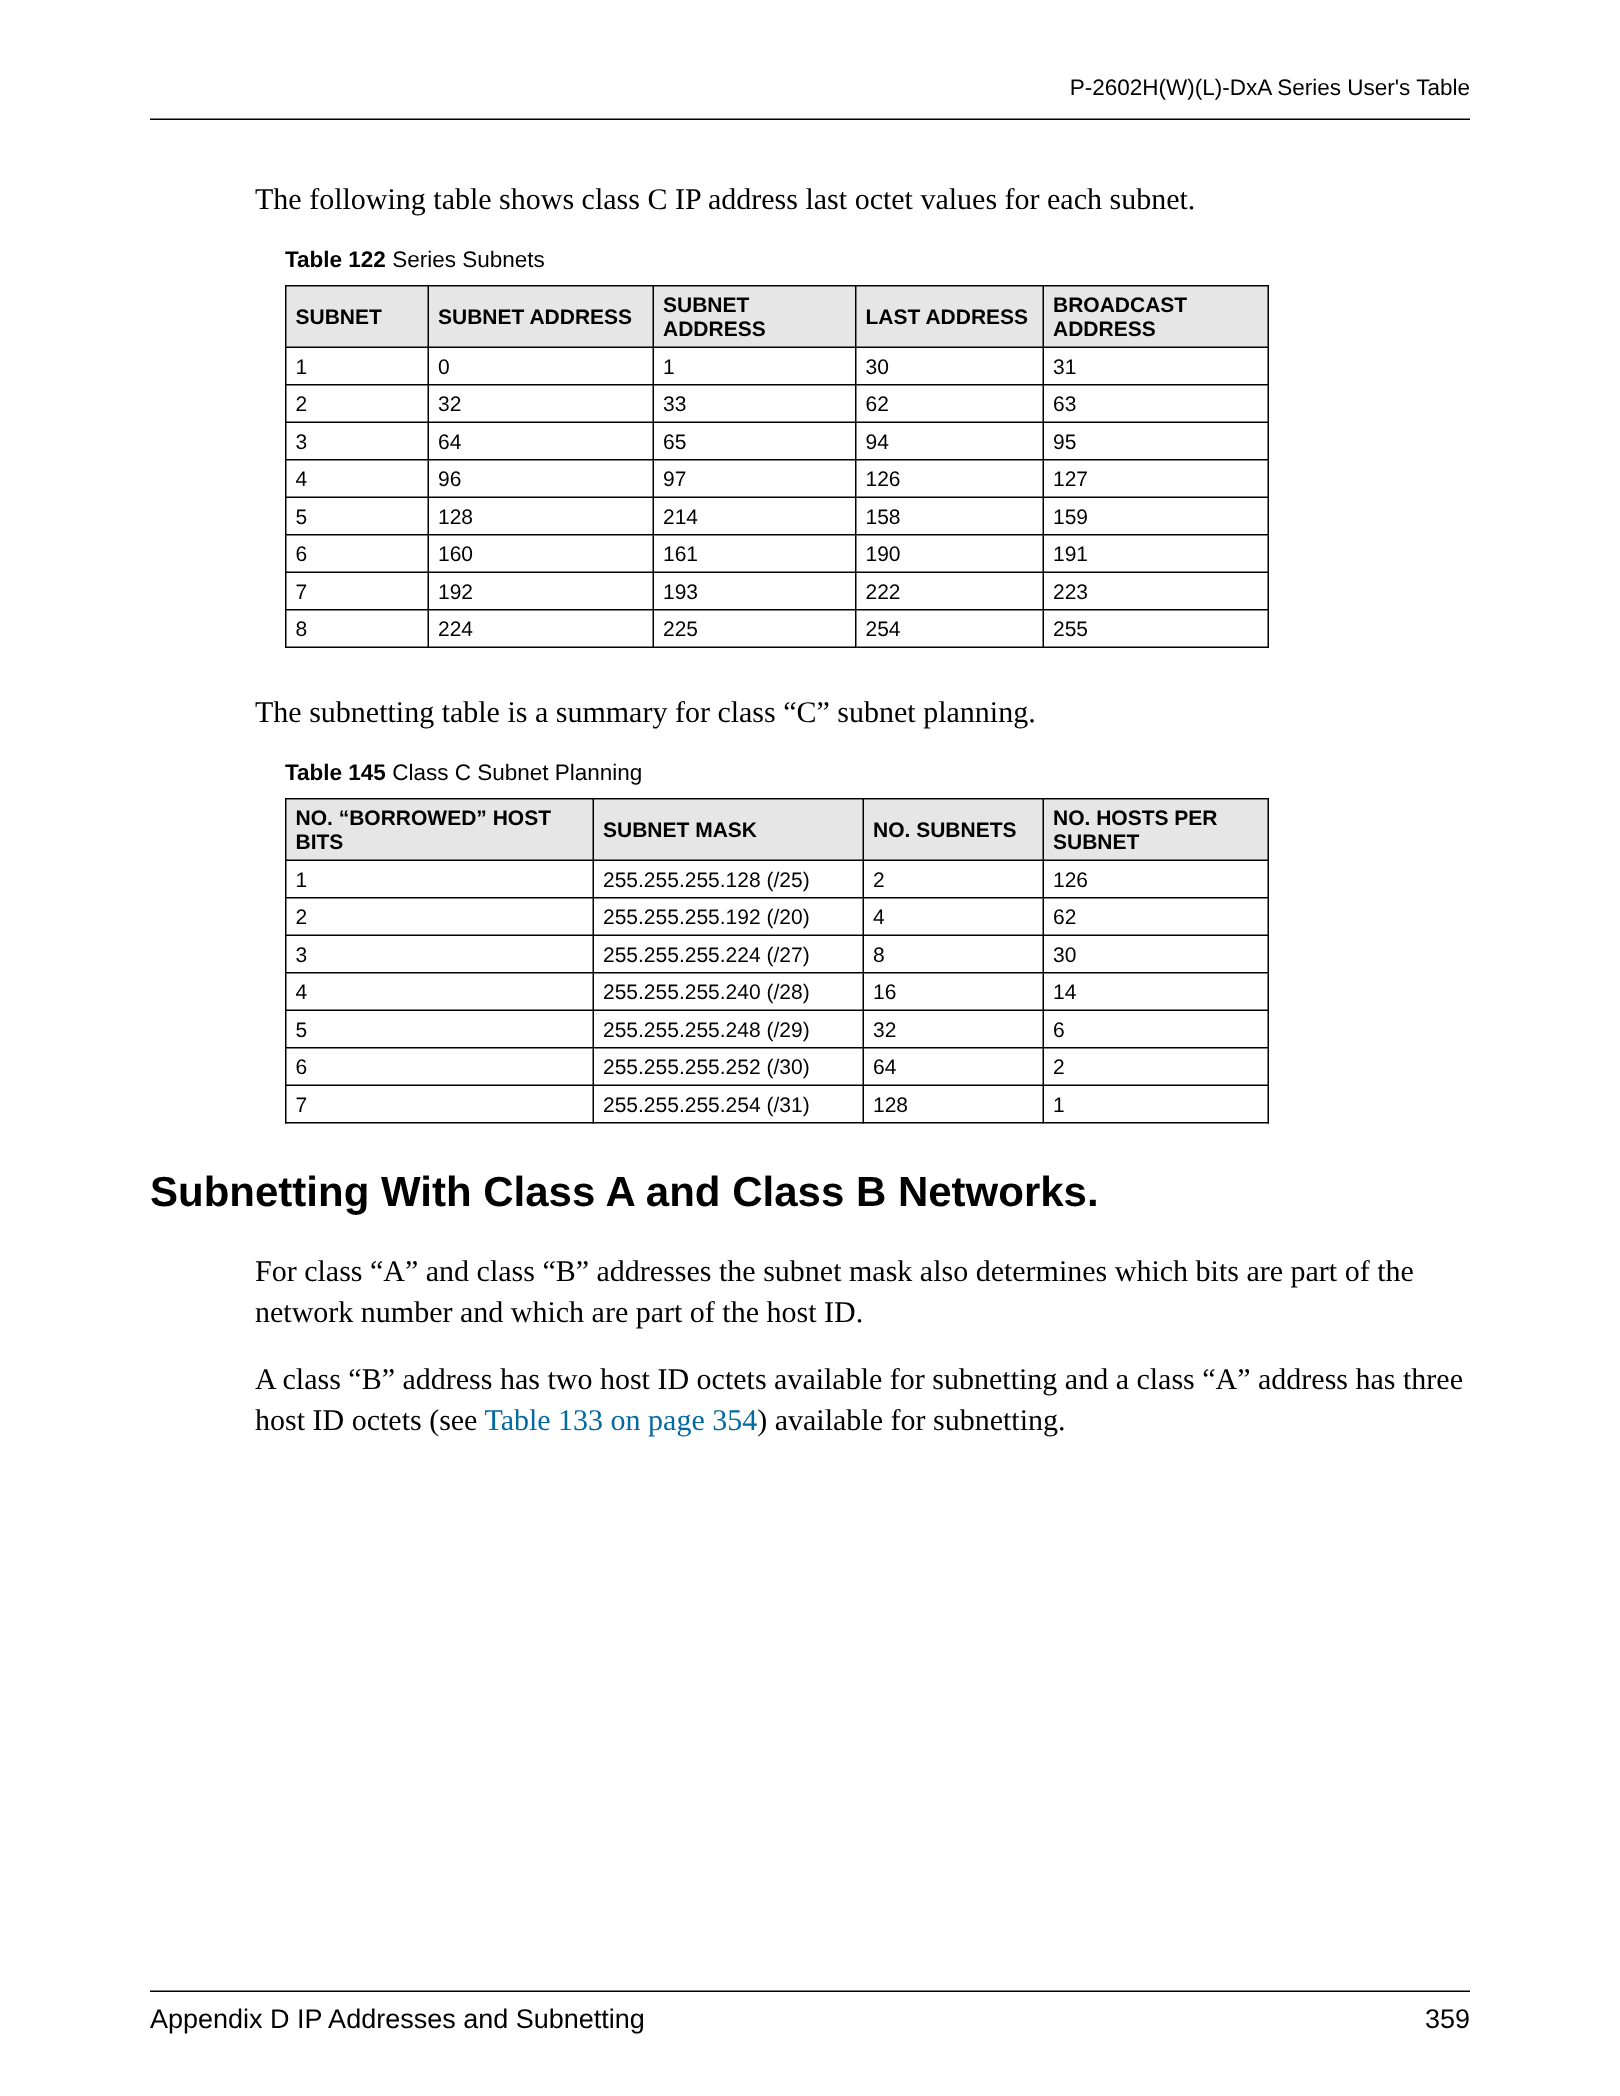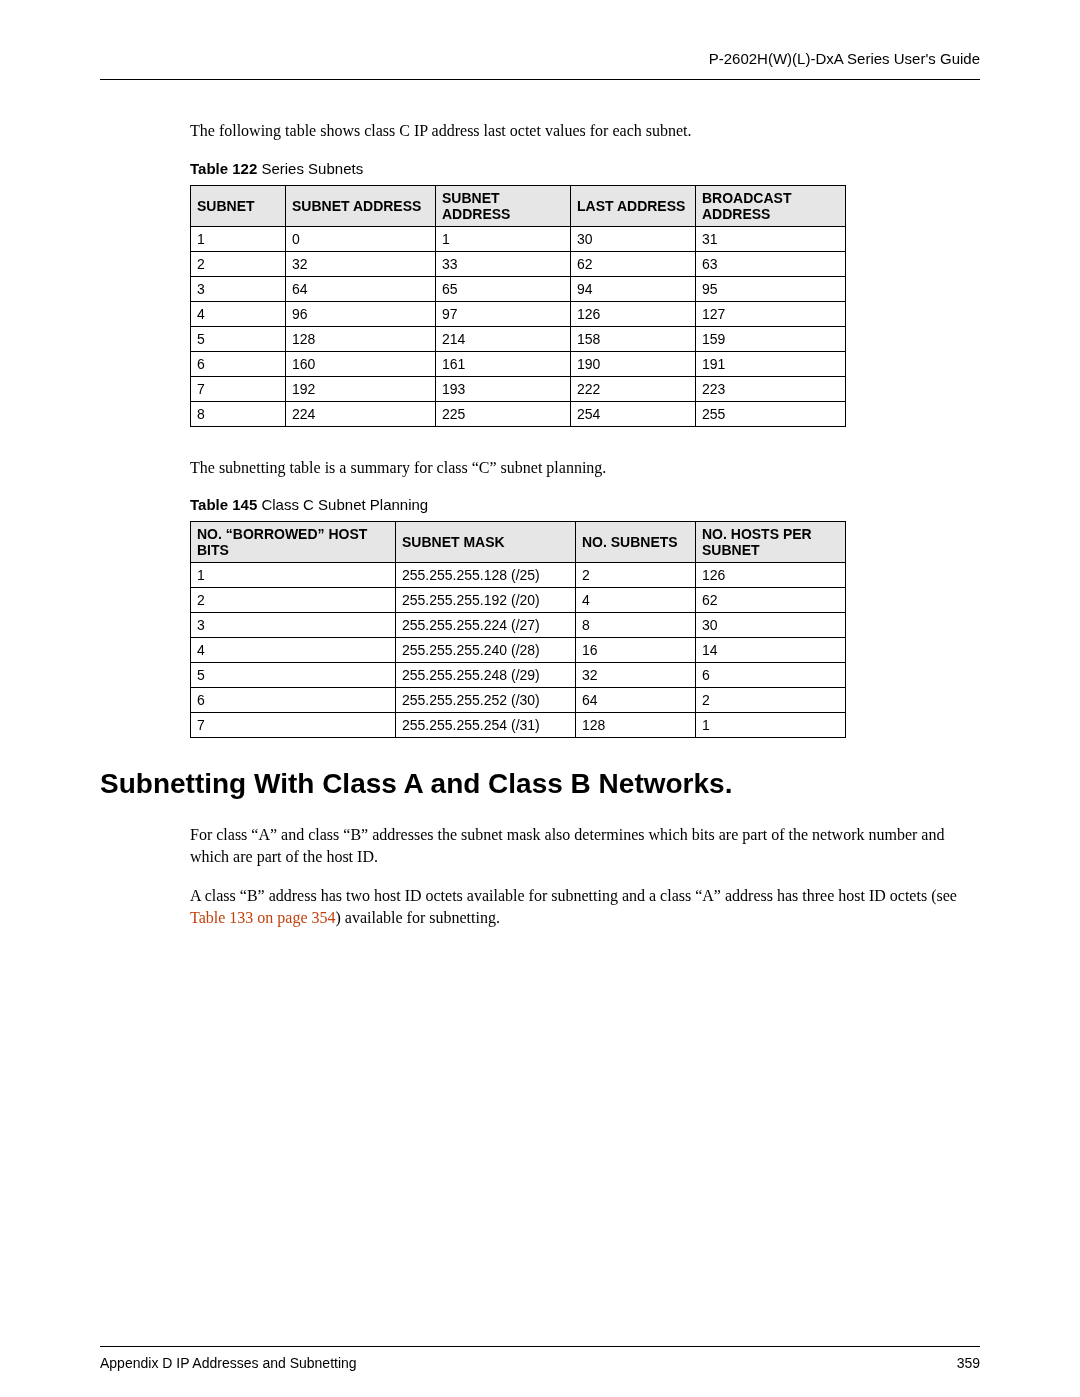--- a/index.html
+++ b/index.html
@@ -14,22 +14,22 @@
   }
   .header-right {
     text-align: right;
     font-family: Arial, Helvetica, sans-serif;
     font-size: 15px;
     padding-bottom: 12px;
     border-bottom: 1px solid #000;
     margin-bottom: 40px;
   }
   .para {
-    margin: 0 0 18px 90px;
-    font-size: 16px;
+    margin: 0 0 18px 70px;
+    font-size: 20px;
     line-height: 1.35;
   }
   .table-caption {
     font-family: Arial, Helvetica, sans-serif;
     font-size: 15px;
     margin: 0 0 8px 90px;
   }
   .table-caption b {
     font-weight: bold;
   }
@@ -63,42 +63,42 @@
   .t2 col.c3 { width: 120px; }
   .t2 col.c4 { width: 150px; }
 
   h2.section-heading {
     font-family: Arial, Helvetica, sans-serif;
     font-size: 28px;
     font-weight: bold;
     margin: 30px 0 24px 0;
   }
   a.xref {
-    color: #c2410c;
+    color: #0369a1;
     text-decoration: none;
   }
   .footer {
     position: absolute;
-    bottom: 26px;
+    bottom: 40px;
     left: 100px;
     right: 100px;
     border-top: 1px solid #000;
     padding-top: 8px;
     font-family: Arial, Helvetica, sans-serif;
-    font-size: 14px;
+    font-size: 18px;
     display: flex;
     justify-content: space-between;
   }
   html, body { height: 1397px; position: relative; }
 </style>
 </head>
 <body>
 
 <div class="header-right">
-  <span>P-2602H(W)(L)-DxA Series User's Guide</span>
+  <span>P-2602H(W)(L)-DxA Series User's Table</span>
 </div>
 
 <p class="para">The following table shows class C IP address last octet values for each subnet.</p>
 
 <p class="table-caption">
   <b>Table 122</b><span>   Series Subnets</span>
 </p>
 
 <table class="t1">
   <colgroup>

